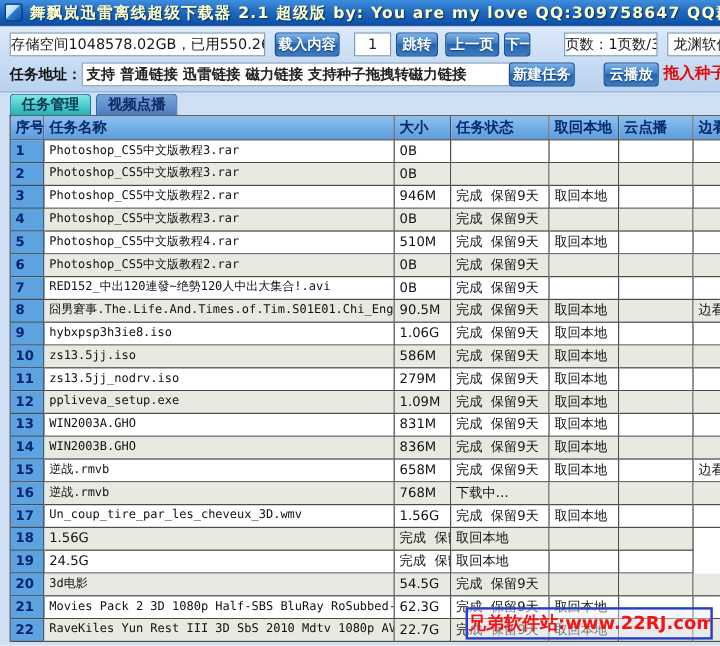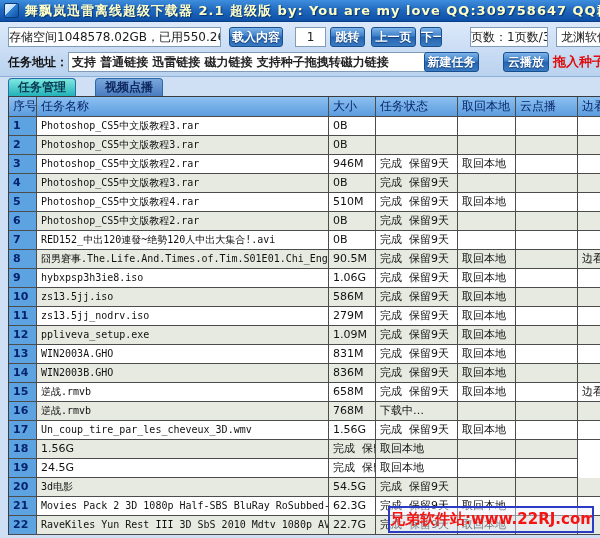--- a/index.html
+++ b/index.html
@@ -49,21 +49,21 @@
   input.boxinput{
     position:absolute; background:#fff; border:1px solid #7f9db9;
     font-size:12px; color:#222; padding:0 3px;
     font-family:"DejaVu Sans", sans-serif;
   }
   .drag-hint{
     position:absolute; color:#e00d0d; font-weight:bold; font-size:13px;
     white-space:nowrap; line-height:20px;
   }
   
-  .tabs{ position:absolute; left:8px; top:78px; height:18px; display:flex; gap:19px;font-family:Liberation Serif, serif; }
+  .tabs{ position:absolute; left:8px; top:78px; height:18px; display:flex; gap:4px;font-family:Liberation Serif, serif; }
   .tab{
     height:18px; padding:0 9px; font-size:12px; font-weight:bold;
     border:1px solid #2a6aa8; border-bottom:none;
     border-radius:4px 4px 0 0; line-height:17px; cursor:pointer;
     white-space:nowrap;
   }
   .tab.active{ background:linear-gradient(#7fe8e0,#21b2b8); color:#063a52; }
   .tab.inactive{ background:linear-gradient(#7aa6dc,#4a7cc0); color:#102a60; }
   
   .task-table{
@@ -73,21 +73,21 @@
   }
   .trow{ display:grid; grid-template-columns:28px 292px 47px 82px 58px 62px 70px; height:19px; }
   .trow.head{ height:20px; }
   .tcell{
     border-right:1px solid #4c4c4c; border-bottom:1px solid #4c4c4c;
     font-size:11px; line-height:18px; padding-left:4px;
     white-space:pre; overflow:hidden; color:#111;
   }
   .head .tcell{
     background:linear-gradient(#8cc0f0,#5c9cde);
-    color:#07276b; font-weight:normal; font-size:12px; line-height:19px;
+    color:#07276b; font-weight:bold; font-size:12px; line-height:19px;
   }
   .cell-num{ background:#5da3e2; color:#05246e; font-weight:bold; }
   .trow.alt .tcell:not(.cell-num){ background:#e7eae1; }
   .cell-name{ font-family:"DejaVu Sans Mono", monospace; font-size:10px; }
   .cell-link{ cursor:pointer; }
   
   .watermark{
     position:absolute; left:388px; top:506px; width:206px; height:27px;
     border:2px solid #2a3cc4; background:rgba(235,240,250,0.45);
     color:#f51414; font-size:15px; font-weight:bold;

